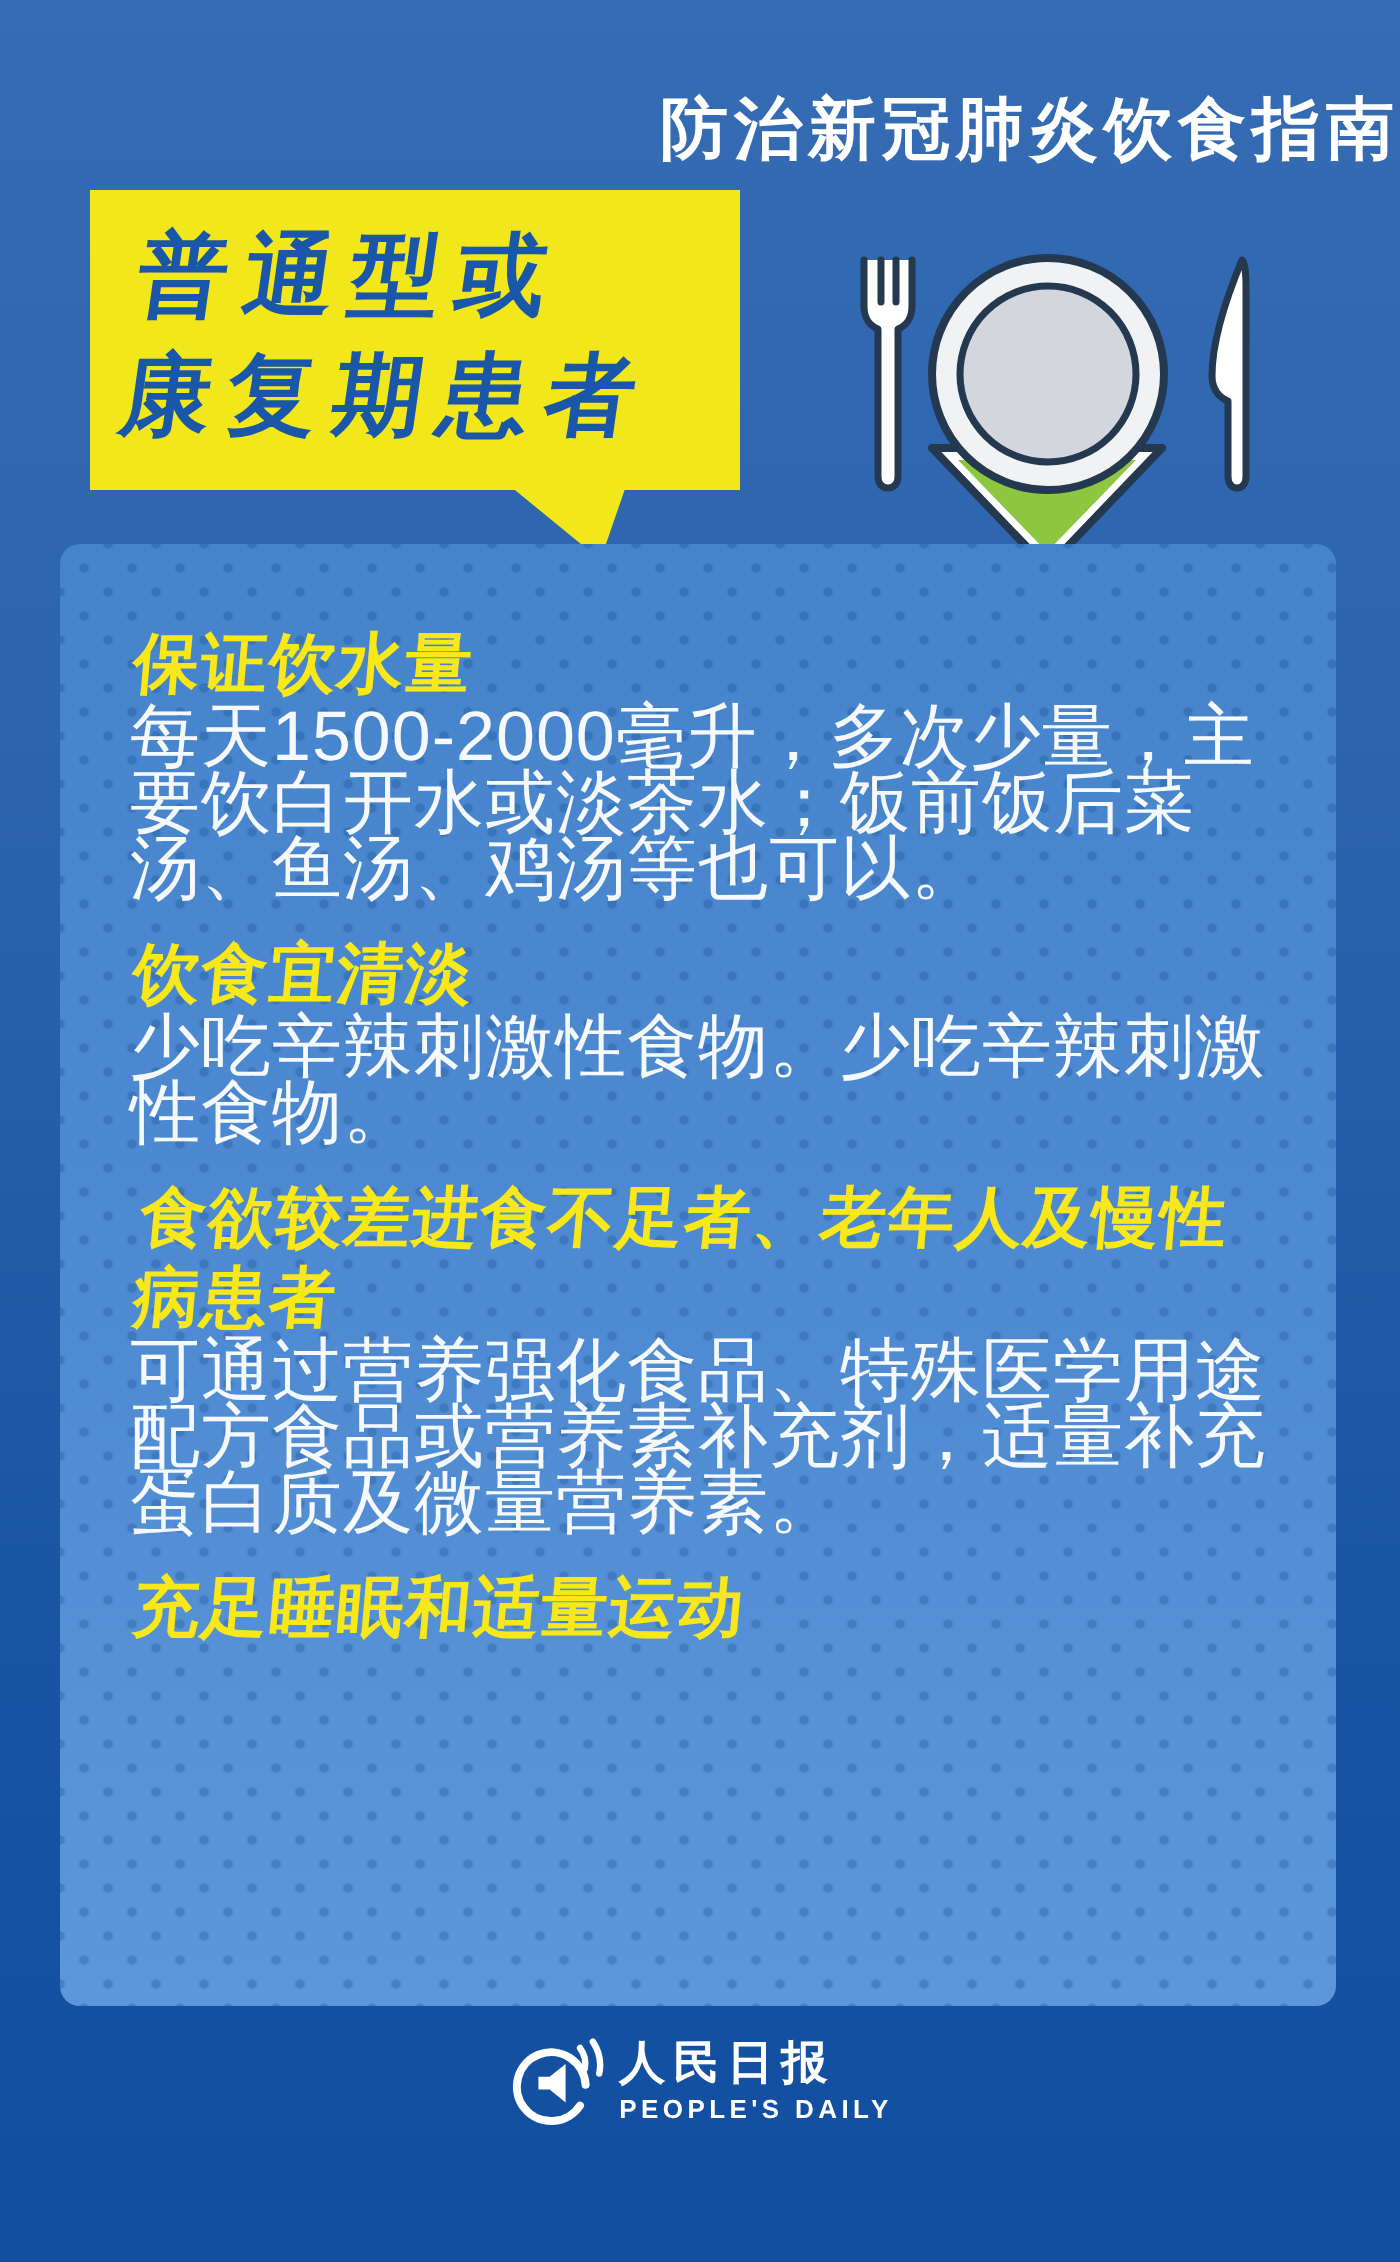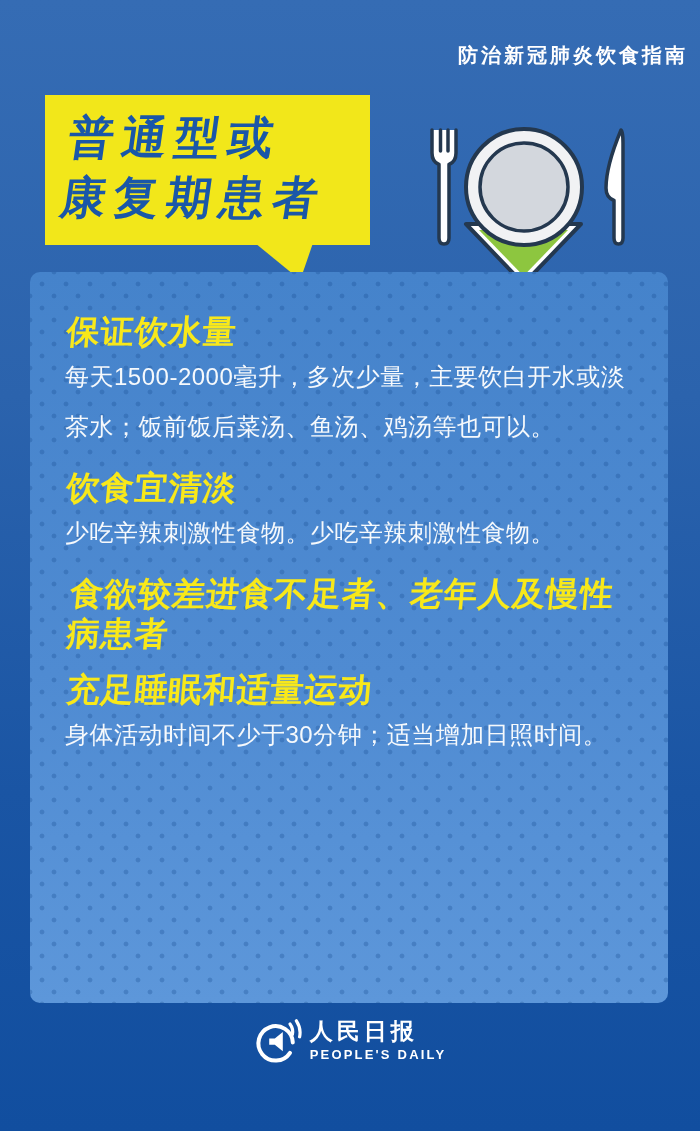--- a/index.html
+++ b/index.html
@@ -11,23 +11,23 @@
   #poster {
     position: relative;
     width: 700px; height: 1131px;
     overflow: hidden;
     background: linear-gradient(180deg, #356cb4 0%, #2b63ad 35%, #1a55a4 70%, #114e9f 100%);
   }
 
   
   .top-title {
     position: absolute;
-    top: 42px; right: 12px;
+    top: 42px; right: 0;
     color: #ffffff;
-    font-size: 20px;
+    font-size: 34px;
     font-weight: bold;
     letter-spacing: 3px;
     white-space: nowrap;
   }
 
   
   .banner {
     position: absolute;
     left: 45px; top: 95px;
     width: 325px; height: 150px;
@@ -77,23 +77,23 @@
     font-size: 33px;
     font-weight: bold;
     line-height: 40px;
     letter-spacing: 1px;
     transform: skewX(-5deg);
     transform-origin: left bottom;
   }
   .section p {
     margin: 0;
     color: #f6f9fc;
-    font-size: 24px;
+    font-size: 35px;
     font-weight: normal;
-    line-height: 50px;
+    line-height: 33px;
     letter-spacing: 0.5px;
   }
 
   
   .footer-logo {
     position: absolute;
     left: 0; top: 1016px;
     width: 700px;
     display: flex;
     justify-content: center;
@@ -162,25 +162,25 @@
       <p>每天1500-2000毫升，多次少量，主要饮白开水或淡茶水；饭前饭后菜汤、鱼汤、鸡汤等也可以。</p>
     </div>
 
     <div class="section">
       <h2>饮食宜清淡</h2>
       <p>少吃辛辣刺激性食物。少吃辛辣刺激性食物。</p>
     </div>
 
     <div class="section">
       <h2>食欲较差进食不足者、老年人及慢性病患者</h2>
+      <p>可通过营养强化食品、特殊医学用途配方食品或营养素补充剂，适量补充蛋白质及微量营养素。</p>
     </div>
 
     <div class="section">
       <h2>充足睡眠和适量运动</h2>
-      <p>身体活动时间不少于30分钟；适当增加日照时间。</p>
     </div>
 
   </div>
 
   <div class="footer-logo">
     <svg width="48" height="48" viewBox="0 0 60 60">
       <path d="M45,46 A21.5,21.5 0 1 1 48.5,33" fill="none" stroke="#ffffff" stroke-width="5" stroke-linecap="round"></path>
       <path d="M19,28 h7 l10,-8 v24 l-10,-8 h-7 z" fill="#ffffff"></path>
       <path d="M45,10 c3,4 4,8 3,13" fill="none" stroke="#ffffff" stroke-width="4" stroke-linecap="round"></path>
       <path d="M53,6 c4,6 5.5,13 4,20" fill="none" stroke="#ffffff" stroke-width="4" stroke-linecap="round"></path>

